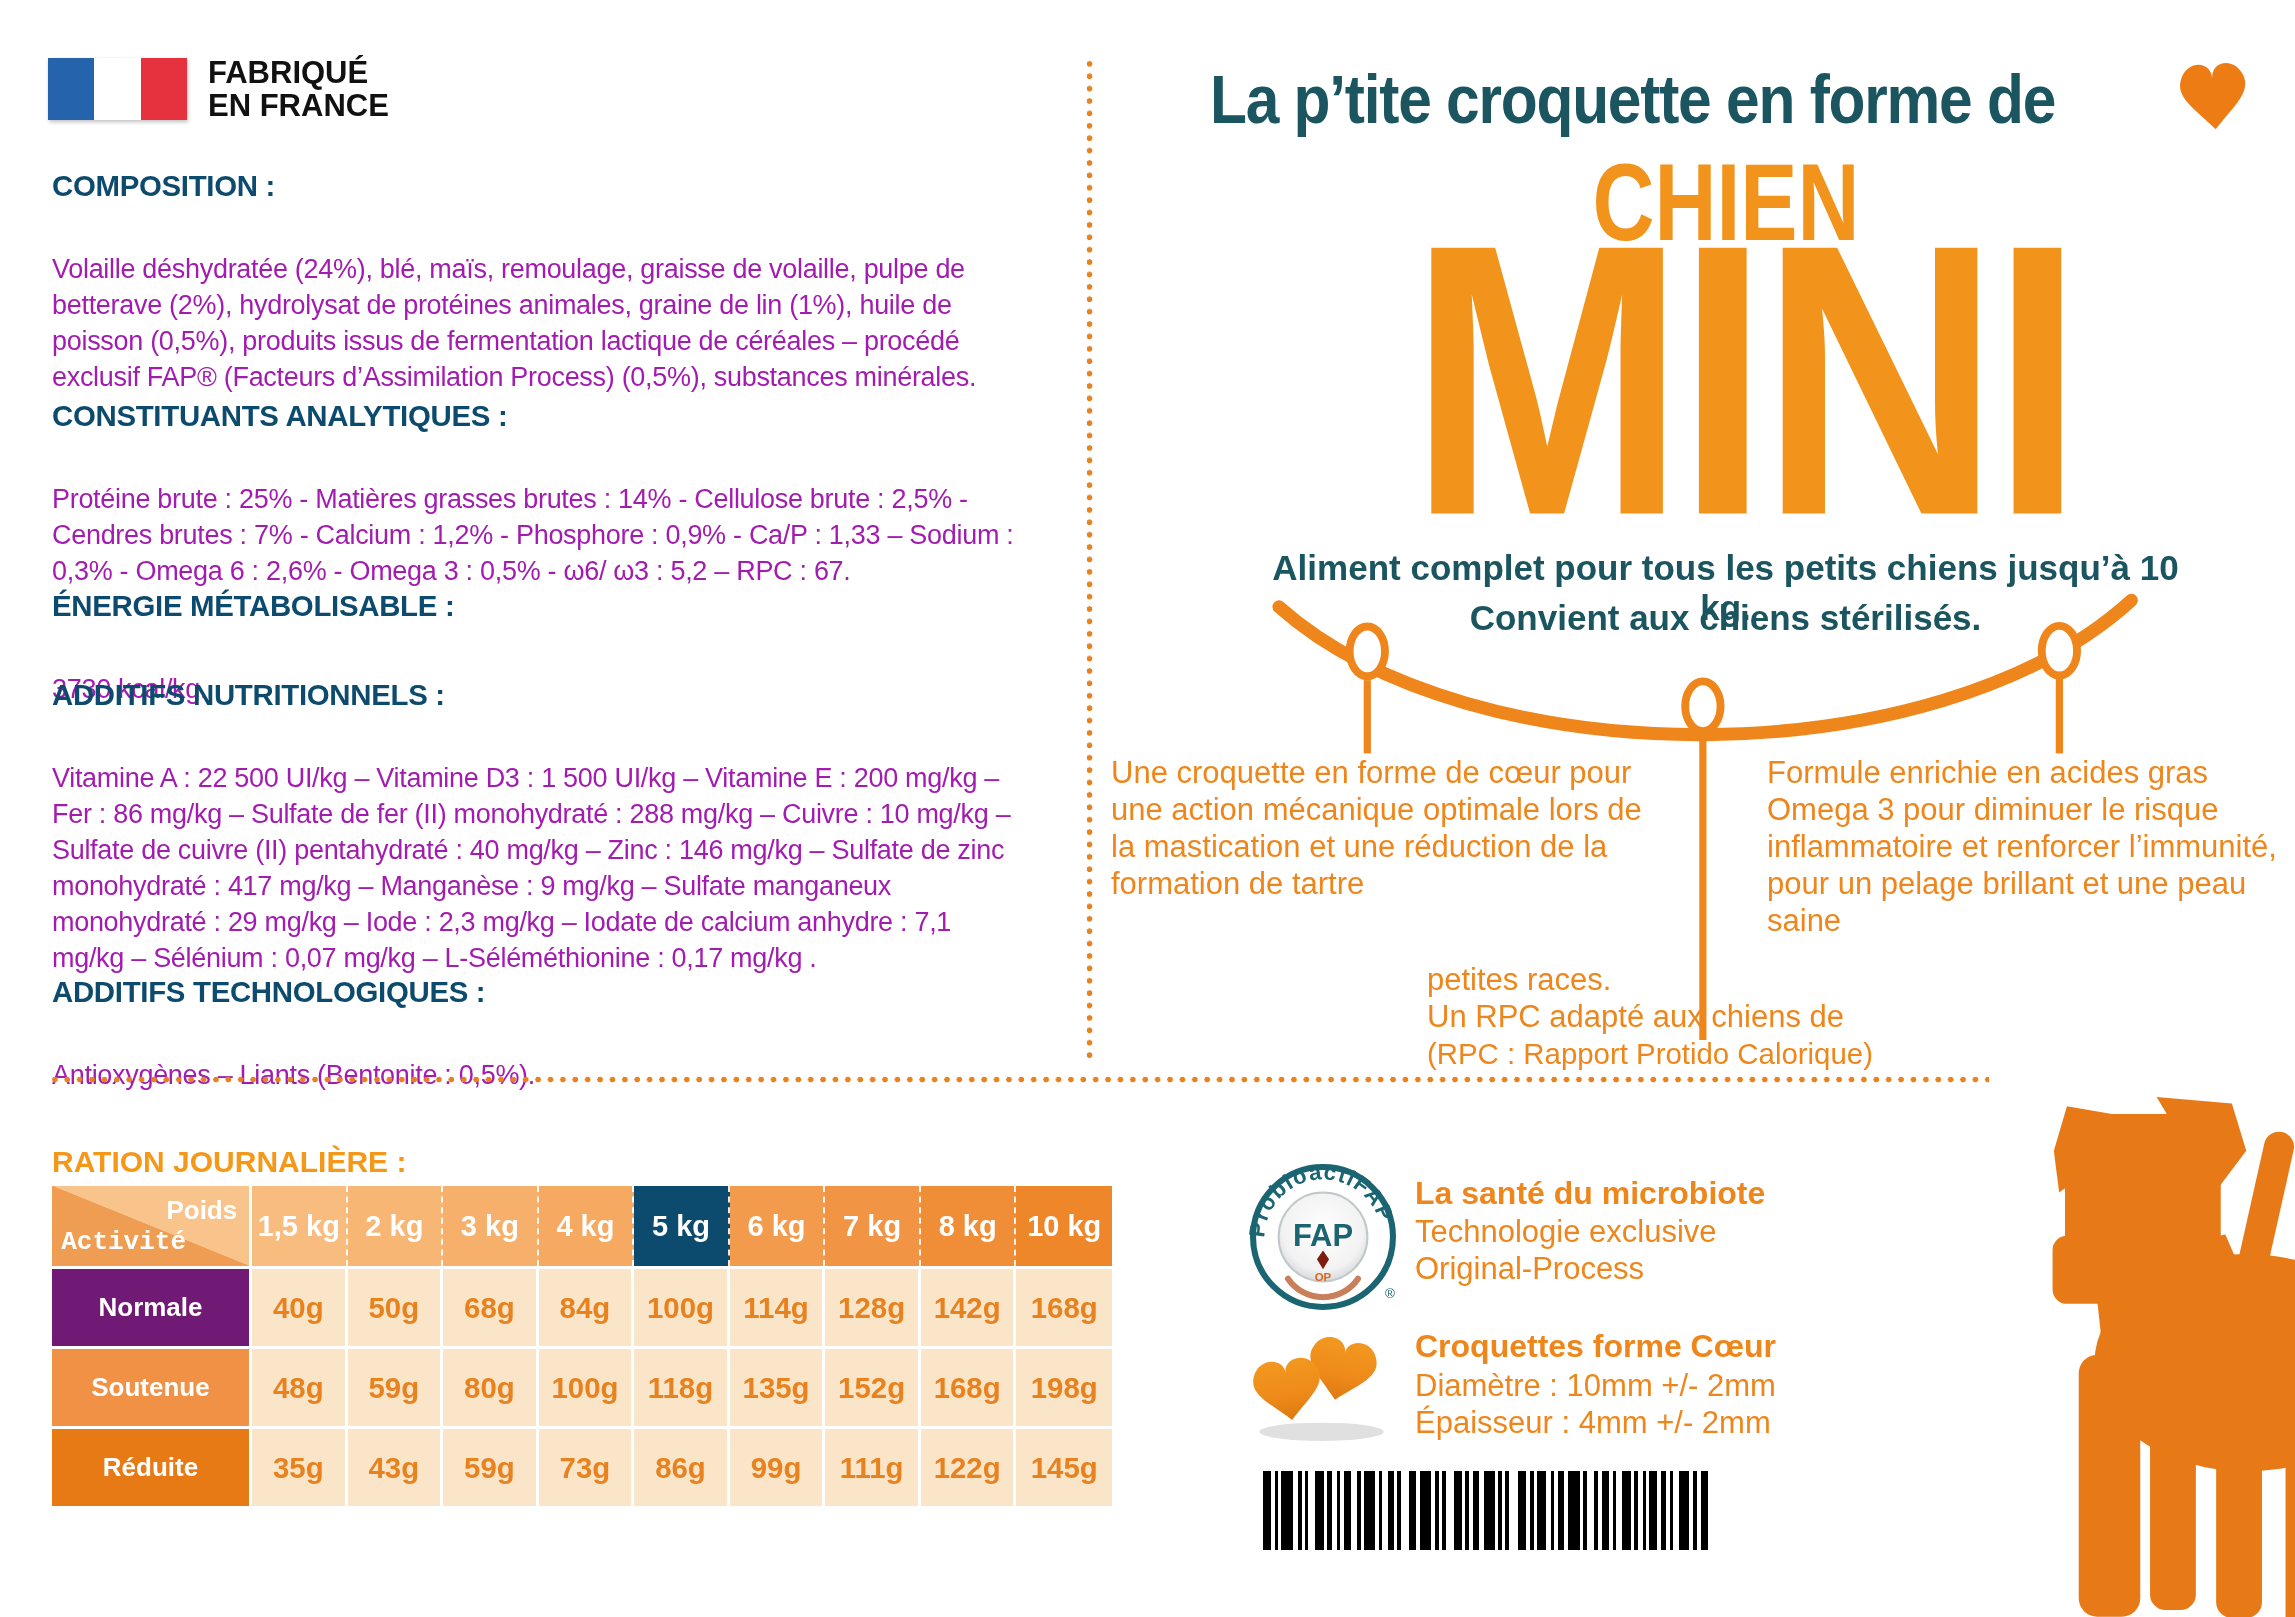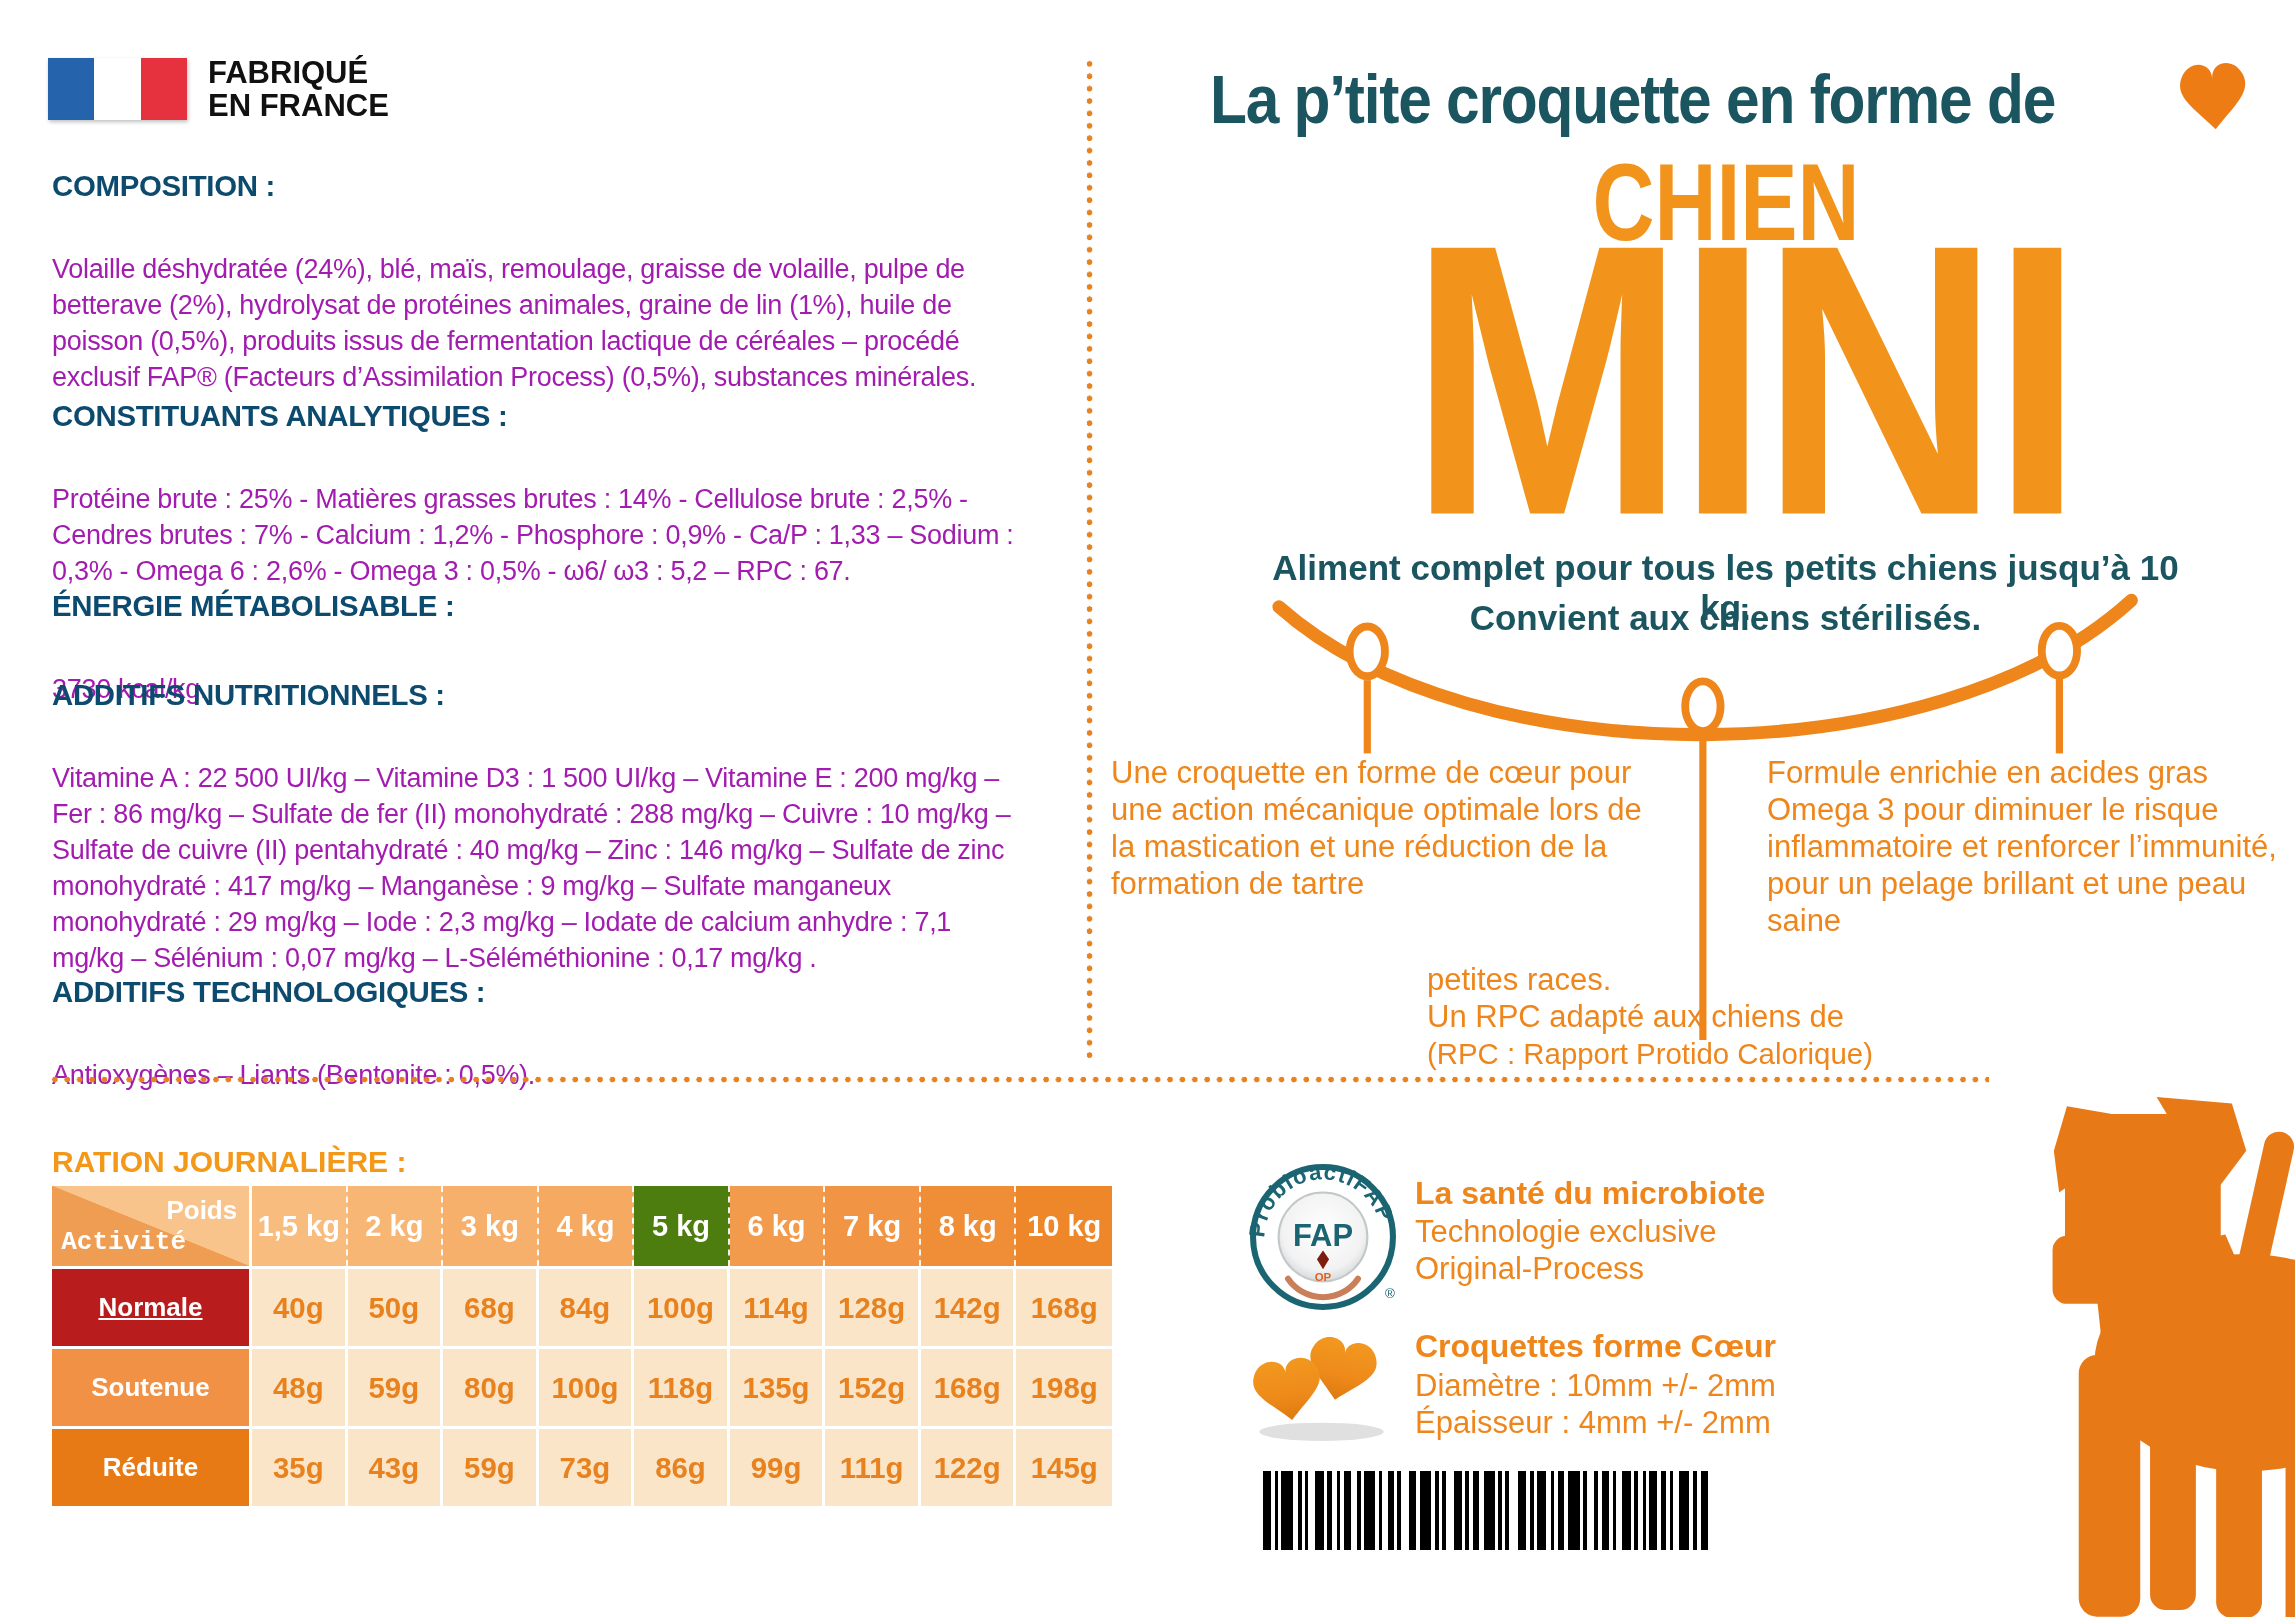--- a/index.html
+++ b/index.html
@@ -142,28 +142,28 @@
   <div class="rtable">
     <div class="t-row">
       <div class="corner">
         <span class="top">Poids</span>
         <span class="bot">Activité</span>
       </div>
       <div class="hcell" style="background-color: rgb(248, 189, 126);">1,5 kg</div>
       <div class="hcell" style="background-color: rgb(247, 182, 116);">2 kg</div>
       <div class="hcell" style="background-color: rgb(246, 176, 107);">3 kg</div>
       <div class="hcell" style="background-color: rgb(245, 169, 97);">4 kg</div>
-      <div class="hcell" style="background-color: #4d7c0f;">5 kg</div>
+      <div class="hcell" style="background-color: #0c4a6e;">5 kg</div>
       <div class="hcell" style="background-color: rgb(242, 155, 77);">6 kg</div>
       <div class="hcell" style="background-color: rgb(241, 148, 67);">7 kg</div>
       <div class="hcell" style="background-color: rgb(240, 142, 56);">8 kg</div>
       <div class="hcell" style="background-color: rgb(238, 134, 42);">10 kg</div>
     </div>
     <div class="t-row">
-      <div class="lcell" style="background-color: #b91c1c; text-decoration: underline;">Normale</div>
+      <div class="lcell" style="background-color: #701a75;">Normale</div>
       <div class="dcell">40g</div>
       <div class="dcell">50g</div>
       <div class="dcell">68g</div>
       <div class="dcell">84g</div>
       <div class="dcell">100g</div>
       <div class="dcell">114g</div>
       <div class="dcell">128g</div>
       <div class="dcell">142g</div>
       <div class="dcell">168g</div>
     </div>

